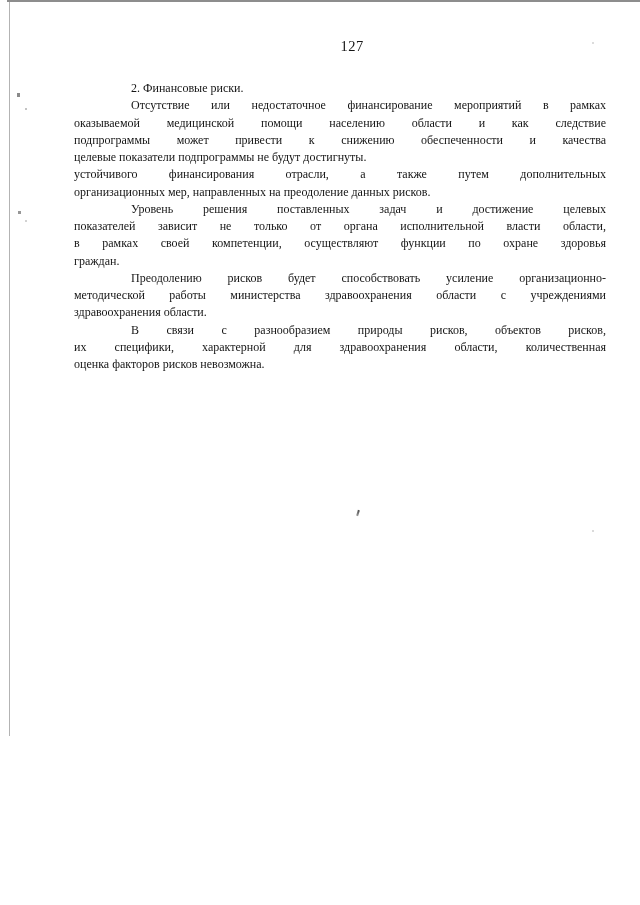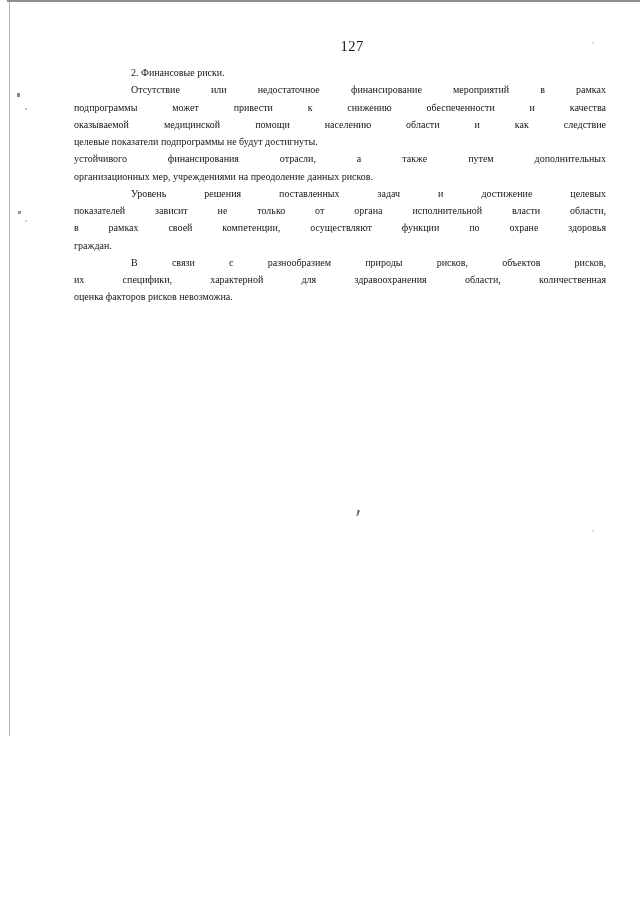--- a/index.html
+++ b/index.html
@@ -53,23 +53,23 @@
     text-align: center;
     transform: translateX(25px);
     font-size: 14.5px;
     line-height: 17px;
     letter-spacing: 0.5px;
   }
   
   .text-body {
     position: absolute;
     left: 67px;
-    top: 64px;
+    top: 80px;
     width: 532px;
-    font-size: 10px;
+    font-size: 12px;
     line-height: 17.25px;
   }
   .paragraph { margin: 0; }
   .line {
     text-align: justify;
     text-align-last: justify;
   }
   .line.first { text-indent: 57px; }
   .line.last { text-align-last: left; }
 </style>
@@ -92,33 +92,38 @@
   <div class="speck tick-mark"></div>
 
   <div class="page-number">127</div>
 
   <div class="text-body">
       <div class="paragraph">
         <div class="line first last">2. Финансовые риски.</div>
       </div>
       <div class="paragraph">
         <div class="line first">Отсутствие или недостаточное финансирование мероприятий в рамках</div>
+        <div class="line">оказываемой медицинской помощи населению области и как следствие</div>
         <div class="line">подпрограммы может привести к снижению обеспеченности и качества</div>
-        <div class="line">оказываемой медицинской помощи населению области и как следствие</div>
         <div class="line last">целевые показатели подпрограммы не будут достигнуты.</div>
       </div>
       <div class="paragraph">
         <div class="line">устойчивого финансирования отрасли, а также путем дополнительных</div>
-        <div class="line last">организационных мер, учреждениями на преодоление данных рисков.</div>
+        <div class="line last">организационных мер, направленных на преодоление данных рисков.</div>
       </div>
       <div class="paragraph">
         <div class="line first">Уровень решения поставленных задач и достижение целевых</div>
         <div class="line">показателей зависит не только от органа исполнительной власти области,</div>
         <div class="line">в рамках своей компетенции, осуществляют функции по охране здоровья</div>
         <div class="line last">граждан.</div>
+      </div>
+      <div class="paragraph">
+        <div class="line first">Преодолению рисков будет способствовать усиление организационно-</div>
+        <div class="line">методической работы министерства здравоохранения области с учреждениями</div>
+        <div class="line last">здравоохранения области.</div>
       </div>
       <div class="paragraph">
         <div class="line first">В связи с разнообразием природы рисков, объектов рисков,</div>
         <div class="line">их специфики, характерной для здравоохранения области, количественная</div>
         <div class="line last">оценка факторов рисков невозможна.</div>
       </div>
     </div>
 
 </div>
 

